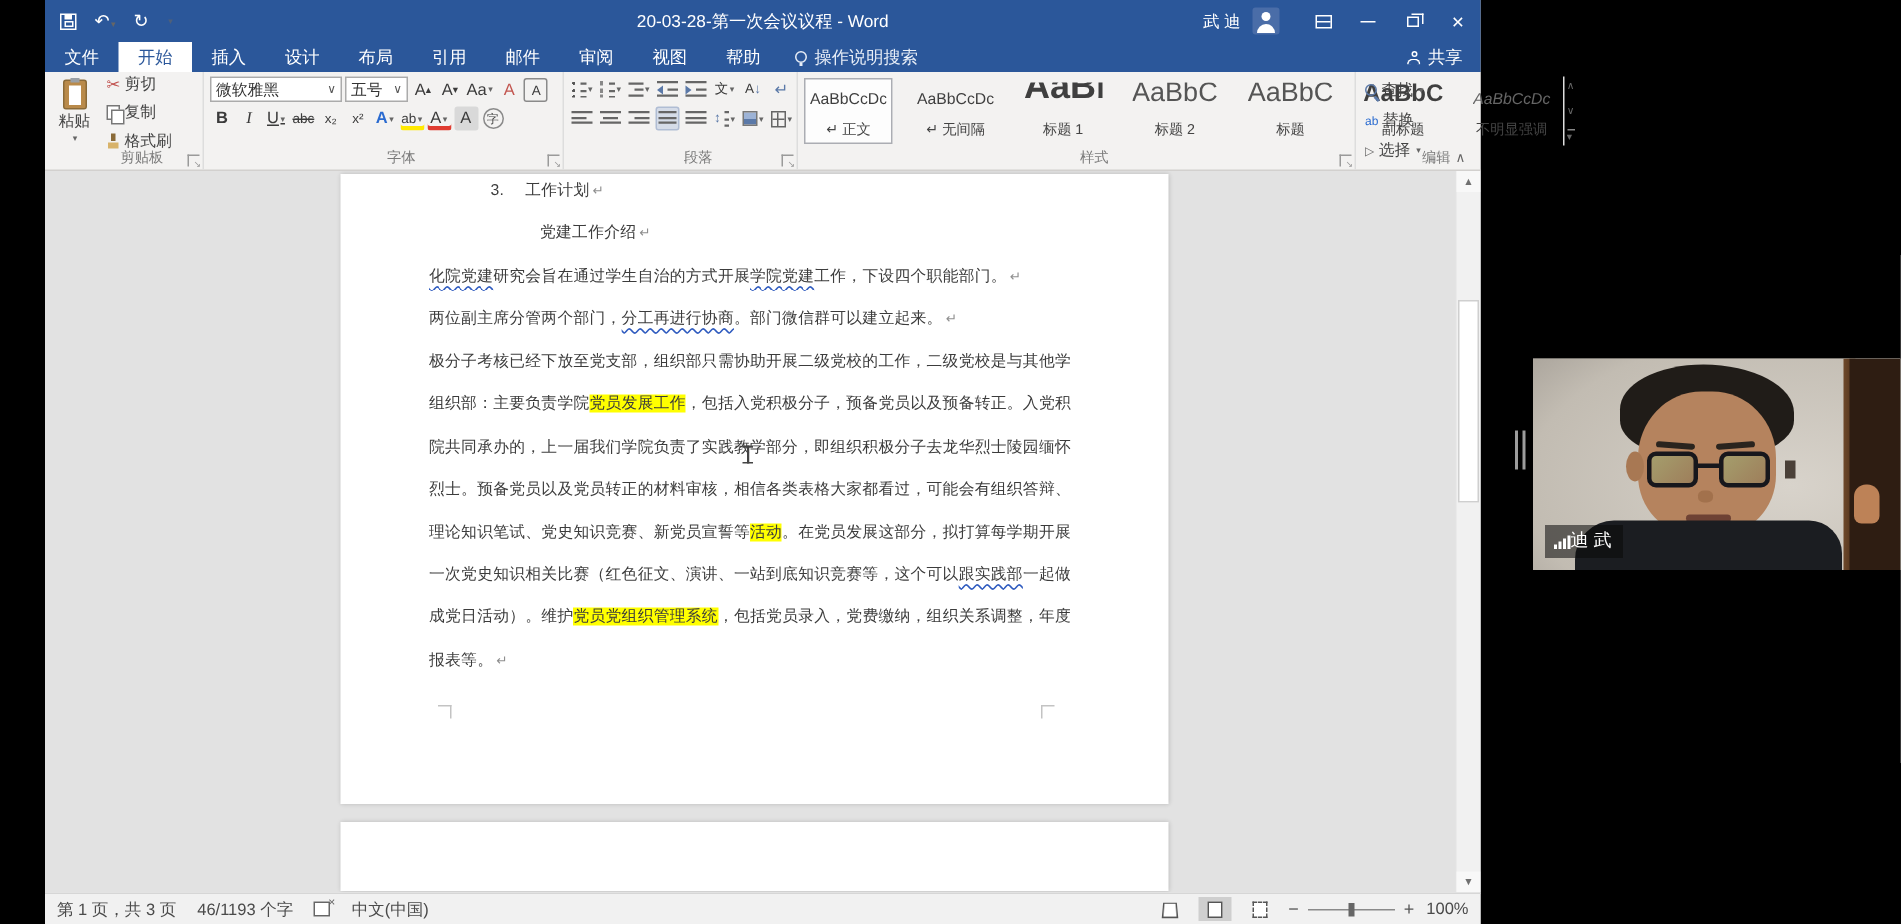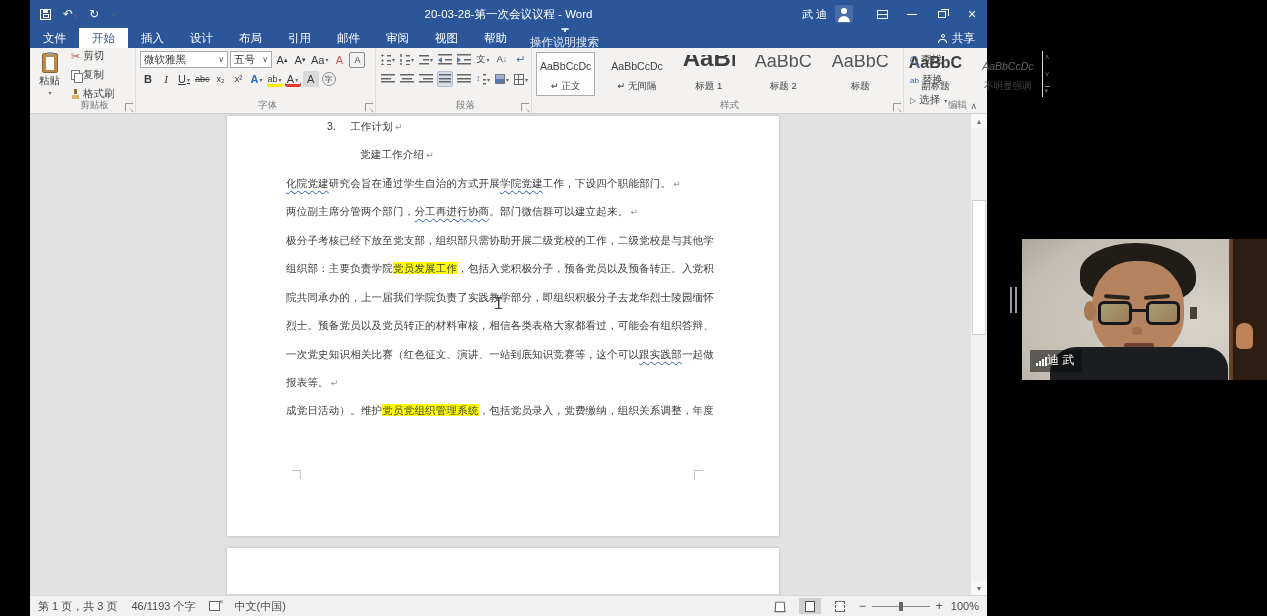--- a/index.html
+++ b/index.html
@@ -27,21 +27,21 @@
   .minico{width:10px;height:1px;background:#fff;}
   .restico{width:8px;height:7px;border:1px solid #fff;position:relative;}
   .restico i{position:absolute;left:2px;top:-3px;width:8px;height:7px;border:1px solid #fff;border-bottom:none;border-left:none;display:block;}
   .closex{font-size:14px;line-height:1;}
 
   
   .tabrow{position:absolute;left:0;top:28px;right:0;height:20px;background:#2b579a;display:flex;
     align-items:stretch;font-size:11.5px;color:#fff;}
   .tab{padding:3px 13px 2px;cursor:default;}
   .tab.active{background:#fff;color:#2b579a;}
-  .tellme{display:flex;align-items:center;gap:5px;padding:0 10px;color:#e8eef7;flex-direction:column;}
+  .tellme{display:flex;align-items:center;gap:5px;padding:0 10px;color:#e8eef7;}
   .bulb{width:8px;height:8px;border:1px solid #e8eef7;border-radius:50%;position:relative;}
   .bulb i{position:absolute;left:2px;bottom:-3px;width:2px;height:2px;background:#e8eef7;display:block;}
   .share{position:absolute;right:4px;top:0;height:20px;display:flex;align-items:center;gap:5px;color:#fff;padding:0 8px;}
   .person{width:9px;height:9px;position:relative;}
   .person i{position:absolute;left:2.5px;top:0;width:4px;height:4px;border-radius:50%;border:1px solid #fff;display:block;}
   .person b{position:absolute;left:0;bottom:0;width:9px;height:4px;border:1px solid #fff;border-bottom:none;border-radius:4px 4px 0 0;display:block;}
 
   
   .ribbon{position:absolute;left:0;top:48px;right:0;height:66px;background:#f3f2f1;border-bottom:1px solid #d2d0ce;
     display:flex;font-size:10.5px;color:#444;}
@@ -497,23 +497,24 @@
     <div class="page" id="page1">
       <div class="textflow" id="textflow">
           <div class="dl ind-num"><span class="num">3.</span><span>工作计划</span><span class="pmark">↵</span></div>
           <div class="dl ind-sub"><span>党建工作介绍</span><span class="pmark">↵</span></div>
           <div class="dl ind-body"><span class="wavy">化院党建</span><span>研究会旨在通过学生自治的方式开展</span><span class="wavy">学院党建</span><span>工作，下设四个职能部门。</span><span class="pmark">↵</span></div>
           <div class="dl ind-body"><span>两位副主席分管两个部门，</span><span class="wavy">分工再进行协商</span><span>。部门微信群可以建立起来。</span><span class="pmark">↵</span></div>
           <div class="dl ind-body"><span>极分子考核已经下放至党支部，组织部只需协助开展二级党校的工作，二级党校是与其他学</span></div>
           <div class="dl ind-body"><span>组织部：主要负责学院</span><span class="hl">党员发展工作</span><span>，包括入党积极分子，预备党员以及预备转正。入党积</span></div>
           <div class="dl ind-body"><span>院共同承办的，上一届我们学院负责了实践教学部分，即组织积极分子去龙华烈士陵园缅怀</span></div>
           <div class="dl ind-body"><span>烈士。预备党员以及党员转正的材料审核，相信各类表格大家都看过，可能会有组织答辩、</span></div>
+          <div class="dl ind-body"><span>理论知识笔试、党史知识竞赛、新党员宣誓等</span><span class="hl">活动</span><span>。在党员发展这部分，拟打算每学期开展</span></div>
           <div class="dl ind-body"><span>一次党史知识相关比赛（红色征文、演讲、一站到底知识竞赛等，这个可以</span><span class="wavy">跟实践部</span><span>一起做</span></div>
+          <div class="dl ind-body"><span>成党日活动）。维护</span><span class="hl">党员党组织管理系统</span><span>，包括党员录入，党费缴纳，组织关系调整，年度</span></div>
           <div class="dl ind-body"><span>报表等。</span><span class="pmark">↵</span></div>
-          <div class="dl ind-body"><span>成党日活动）。维护</span><span class="hl">党员党组织管理系统</span><span>，包括党员录入，党费缴纳，组织关系调整，年度</span></div>
         </div>
       <div class="cropmark cm-l"></div>
       <div class="cropmark cm-r"></div>
       <div class="ibeam"></div>
     </div>
     <div class="page" id="page2"></div>
     <div class="vscroll">
       <div class="sbtn">▲</div>
       <div class="sthumb"></div>
       <div class="sbtn down">▼</div>

